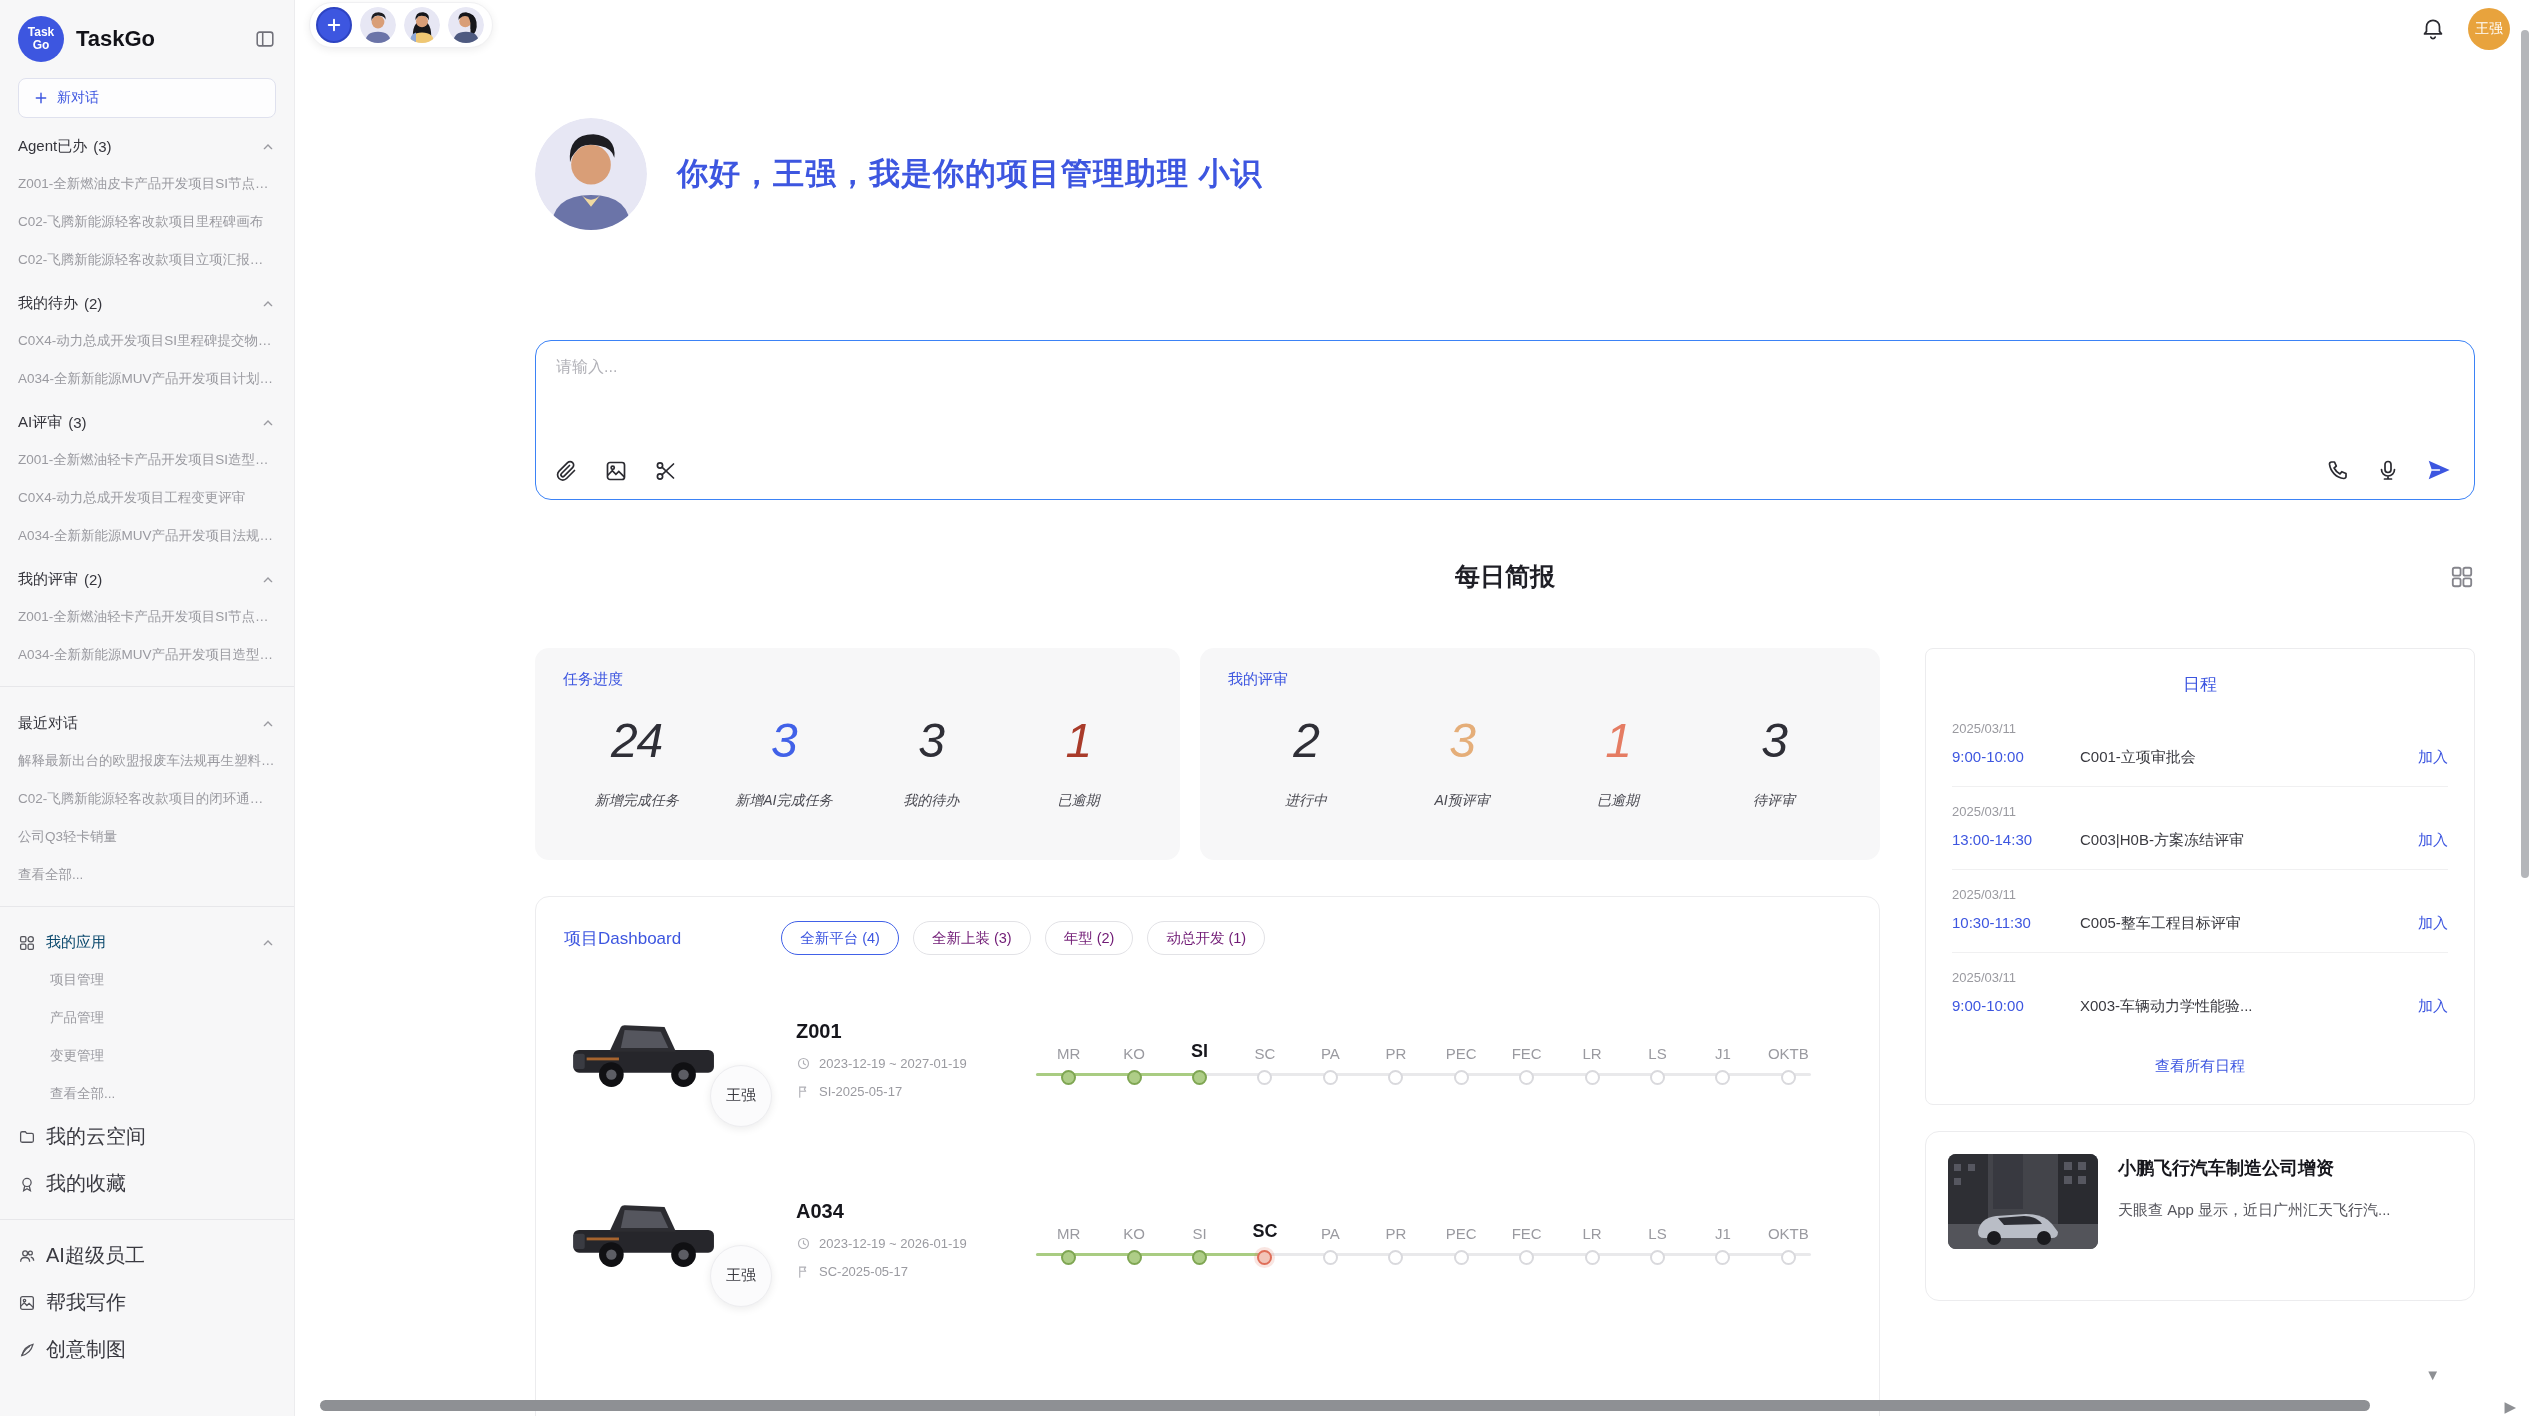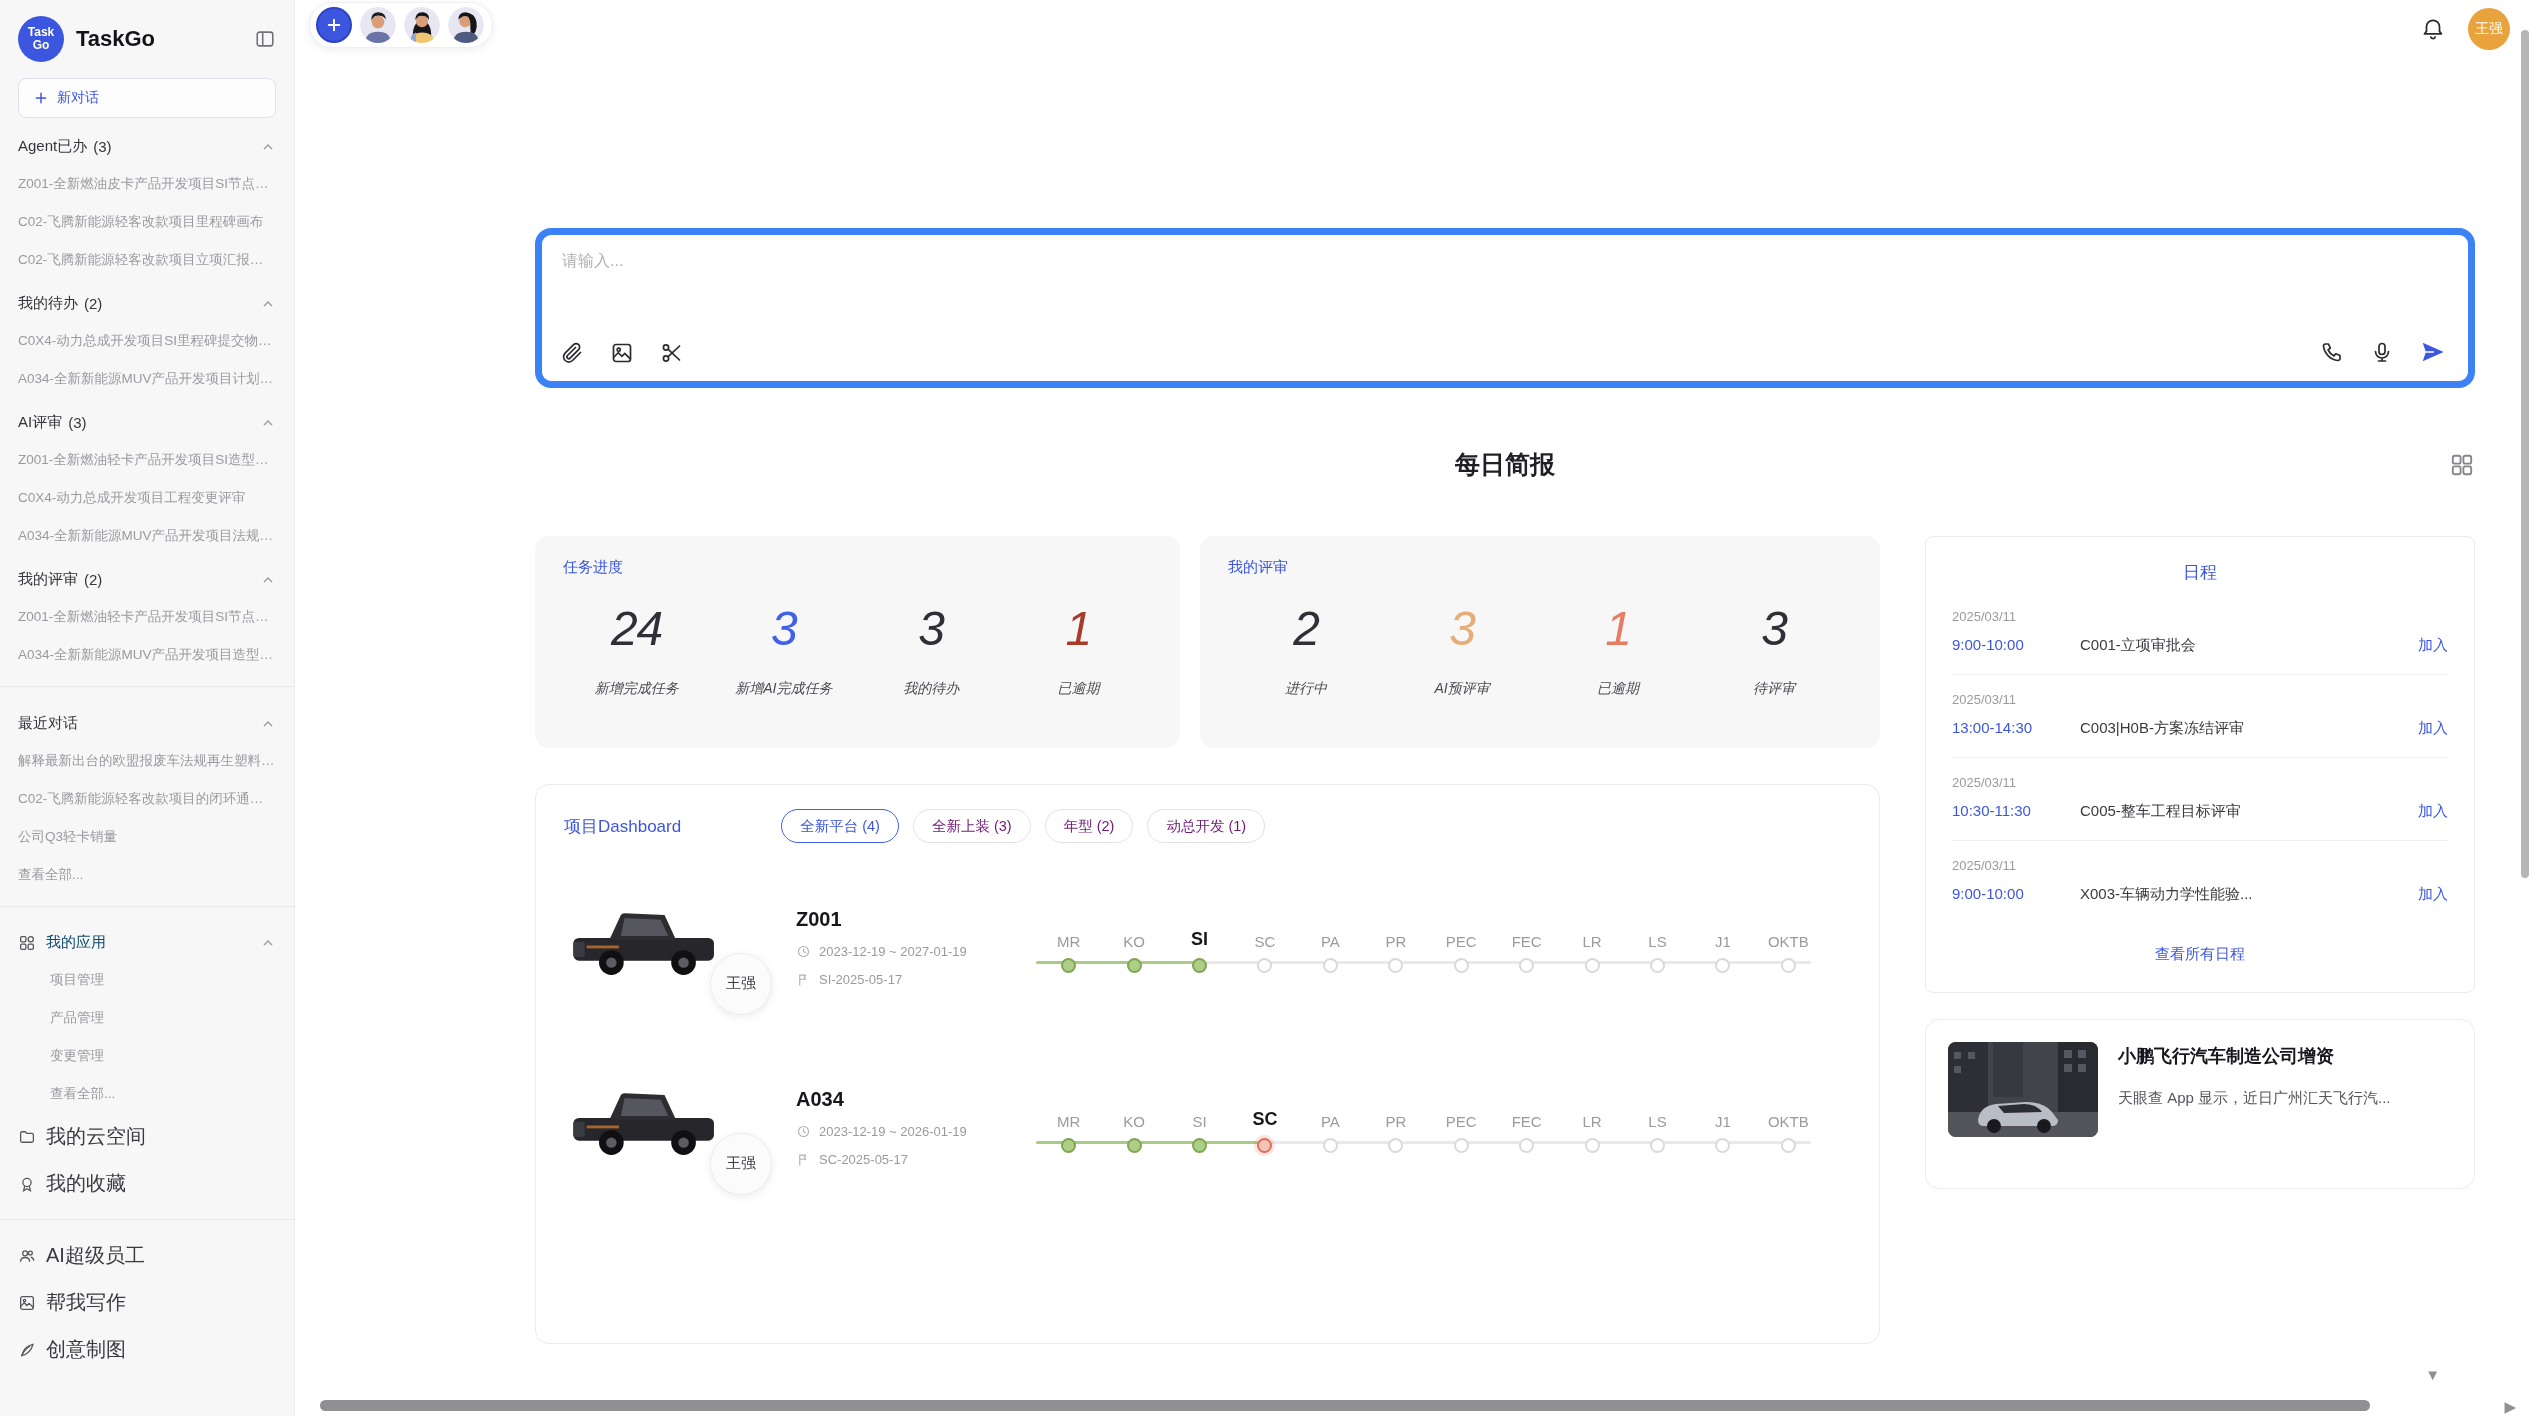--- a/index.html
+++ b/index.html
@@ -30,21 +30,21 @@
   .pill-avatar { width:36px; height:36px; border-radius:50%; overflow:hidden; cursor:pointer; flex:0 0 36px; }
   .pill-avatar svg, .hero-avatar svg { display:block; width:100%; height:100%; }
   .topbar-right { position:absolute; right:22px; top:8px; display:flex; align-items:center; gap:22px; }
   .user-chip { width:42px; height:42px; border-radius:50%; background:#e8a33d; color:#fff; font-size:14px; display:flex; align-items:center; justify-content:center; cursor:pointer; }
 
   .content { padding:118px 57px 0 240px; }
   .greet-row { display:flex; align-items:center; gap:30px; }
   .hero-avatar { width:112px; height:112px; border-radius:50%; overflow:hidden; flex:0 0 112px; }
   .greet-text { font-size:31px; font-weight:bold; color:#3d56e0; letter-spacing:1px; }
 
-  .input-box { margin-top:110px; height:160px; border:7px solid #3b82f6; border-radius:16px; position:relative; background:#fff; }
+  .input-box { margin-top:110px; height:160px; border:1px solid #3b82f6; border-radius:16px; position:relative; background:#fff; }
   .input-box textarea { position:absolute; left:20px; top:16px; width:70%; height:60px; border:none; outline:none; resize:none; font-size:16px; font-family:inherit; color:#333; background:transparent; }
   .input-box textarea::placeholder { color:#b2b2b8; }
   .input-icons-left { position:absolute; left:18px; bottom:16px; display:flex; gap:26px; }
   .input-icons-right { position:absolute; right:22px; bottom:16px; display:flex; gap:26px; align-items:center; }
 
   .chips-row { margin-top:28px; display:flex; gap:18px; }
   .chip { height:52px; background:#ededee; border-radius:10px; display:flex; align-items:center; padding:0 26px; font-size:15px; color:#2f2f35; cursor:pointer; white-space:nowrap; }
 
   .briefing-row { margin-top:60px; position:relative; height:36px; }
   .briefing-title { text-align:center; font-size:25px; font-weight:bold; color:#1f1f26; }
@@ -299,20 +299,32 @@
       <svg width="26" height="26" viewBox="0 0 24 24" fill="none" stroke="#2a2a30" stroke-width="1.6" stroke-linejoin="round">
           <path d="M12 4a6 6 0 016 6v4.2l1.8 2.3H4.2L6 14.2V10a6 6 0 016-6Z"></path>
           <path d="M10 19.5a2.2 2.2 0 004 0" stroke-linecap="round"></path>
         </svg>
     </button>
     <div class="user-chip">王强</div>
   </div>
 
   <div class="content">
 
+    <div class="greet-row">
+      <div class="hero-avatar">
+        <svg viewBox="0 0 48 48">
+            <circle cx="24" cy="24" r="24" fill="#e7e7f4"></circle>
+            <path d="M7 48 Q7 33 24 33 Q41 33 41 48 Z" fill="#6b74a8"></path>
+            <path d="M20 33l4 5 4-5q-2 2-4 2t-4-2z" fill="#f0d9a0"></path>
+            <circle cx="24" cy="20" r="8.5" fill="#d99e77"></circle>
+            <path d="M15 19 Q14 7 25 7 Q35 8 34 17 Q33 13 28 12 Q20 10 17 15 Q15.5 16.5 15 19 Z" fill="#1d1d22"></path>
+          </svg>
+      </div>
+      <div class="greet-text">你好，王强，我是你的项目管理助理 小识</div>
+    </div>
 
     <div class="input-box">
       <textarea placeholder="请输入..." style=""></textarea>
       <div class="input-icons-left">
         <button class="icon-btn">
           <svg width="24" height="24" viewBox="0 0 24 24" fill="none" stroke="#2a2a30" stroke-width="1.7" stroke-linecap="round">
               <path d="M20.5 11.5l-8 8a5.2 5.2 0 01-7.4-7.4l8.5-8.5a3.5 3.5 0 015 5l-8.5 8.5a1.8 1.8 0 01-2.6-2.6l8-8"></path>
             </svg>
         </button>
         <button class="icon-btn">

